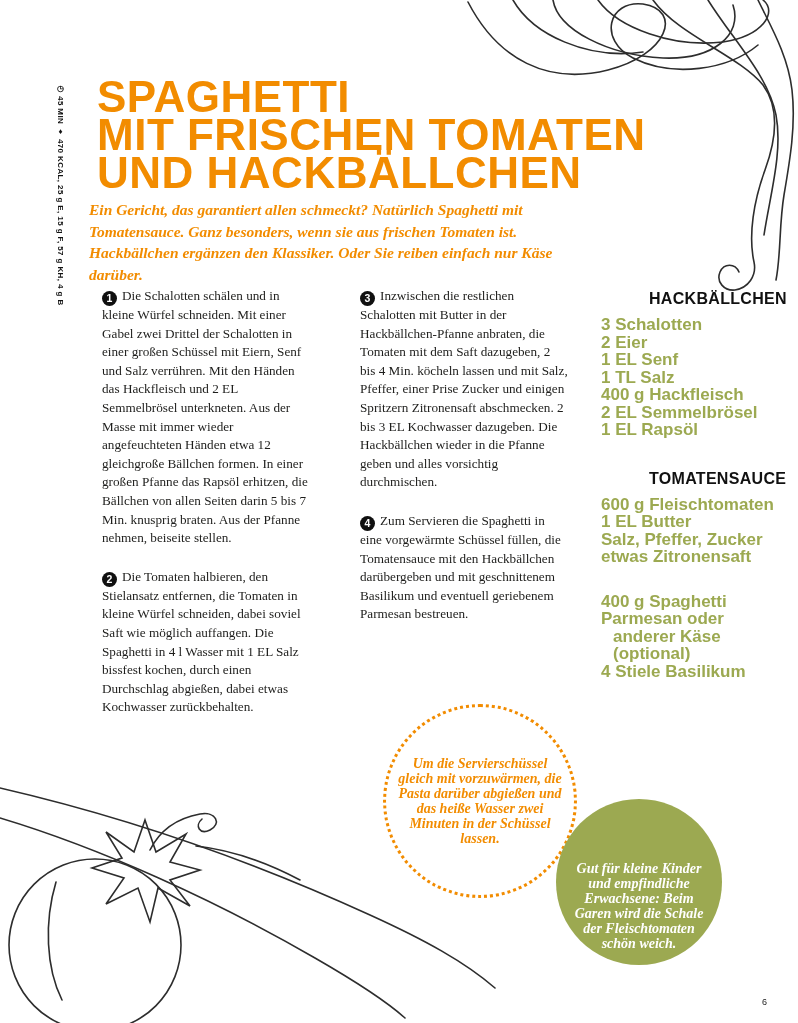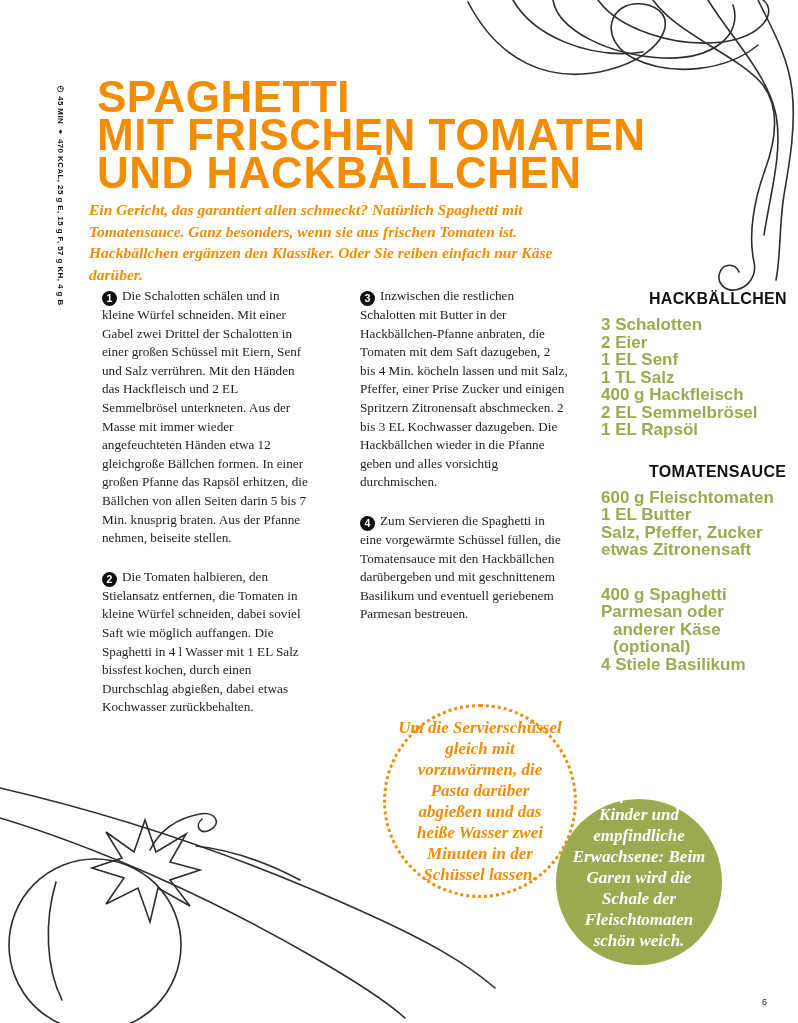--- a/index.html
+++ b/index.html
@@ -35,32 +35,32 @@
   .col-mid  { left:352px; top:287px; width:224px; }
   .step { margin:0 8px 20px; }
   .step-num {
     display:inline-block; width:15px; height:15px; border-radius:50%;
     background:#101010; color:#fff; font-family:"Liberation Sans", sans-serif;
     font-size:10.5px; font-weight:bold; line-height:15px; text-align:center;
     margin-right:5px; vertical-align:-2px; font-style:normal;
   }
   .col-ing { position:absolute; left:601px; top:290px; width:182px; font-family:"Liberation Sans", sans-serif; }
   .ing-head { margin:0 0 8px; font-size:16px; letter-spacing:0.3px; color:#111; font-weight:bold;padding-left:48px; }
-  .ing-head.second { margin-top:24px; }
+  .ing-head.second { margin-top:31px; }
   .col-ing ul {
     list-style:none; margin:0; padding:0; color:var(--green);
     font-weight:bold; font-size:17px; line-height:17.5px;
   }
   ul.extra { margin-top:27px; }
   .ing-item { padding-left:12px; text-indent:-12px; }
 
   .tip {
     position:absolute; display:flex; align-items:center; justify-content:center;
     text-align:center; border-radius:50%; font-style:italic; font-weight:bold;
-    font-size:17px; line-height:21px;
+    font-size:14px; line-height:15px;
   }
   .tip p { margin:0; }
   .tip-dotted {
     left:383px; top:704px; width:194px; height:194px;
     border:3px dotted var(--orange); color:var(--orange); padding:12px; z-index:1;
   }
   .tip-green {
     left:556px; top:799px; width:166px; height:166px;
     background:var(--green); color:#fff; padding:14px; z-index:2;align-items:flex-end;
   }

